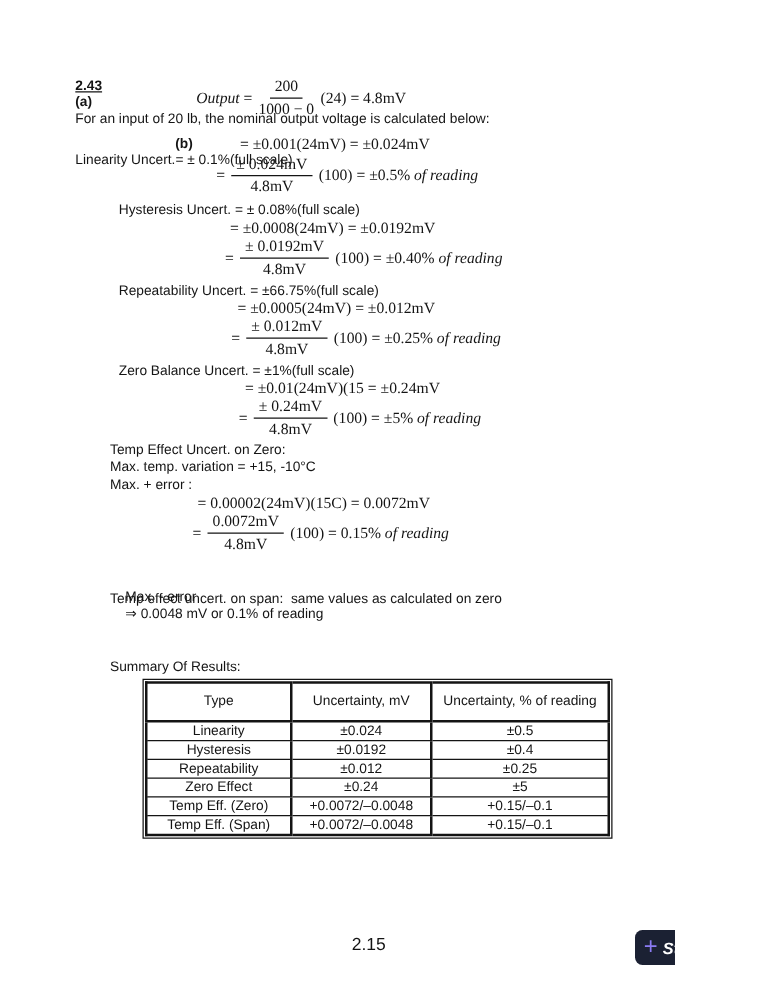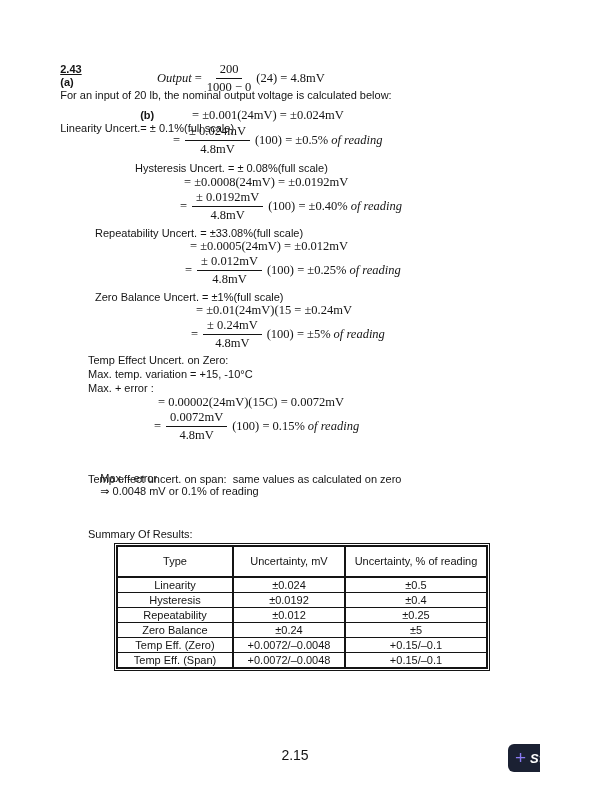--- a/index.html
+++ b/index.html
@@ -129,35 +129,35 @@
   <div class="abs math" style="left:173px; top:124px;">
     <span>=</span>
     <span class="frac">
       <span class="num">± 0.024mV</span>
       <span class="den">4.8mV</span>
     </span>
     <span>(100) = ±0.5%</span>
     <span class="it">of reading</span>
   </div>
 
-  <div class="abs sans" style="left:95px; top:162px;margin-left:40px;">Hysteresis Uncert. = ± 0.08%(full scale)</div>
+  <div class="abs sans" style="left:95px; top:162px;">Hysteresis Uncert. = ± 0.08%(full scale)</div>
   <div class="abs math" style="left:184px; top:175px;">
     <span>= ±0.0008(24mV) = ±0.0192mV</span>
   </div>
   <div class="abs math" style="left:180px; top:190px;">
     <span>=</span>
     <span class="frac">
       <span class="num">± 0.0192mV</span>
       <span class="den">4.8mV</span>
     </span>
     <span>(100) = ±0.40%</span>
     <span class="it">of reading</span>
   </div>
 
-  <div class="abs sans" style="left:95px; top:227px;">Repeatability Uncert. = ±33.08%(full scale)</div>
+  <div class="abs sans" style="left:95px; top:227px;">Repeatability Uncert. = ±66.75%(full scale)</div>
   <div class="abs math" style="left:190px; top:239px;">
     <span>= ±0.0005(24mV) = ±0.012mV</span>
   </div>
   <div class="abs math" style="left:185px; top:254px;">
     <span>=</span>
     <span class="frac">
       <span class="num">± 0.012mV</span>
       <span class="den">4.8mV</span>
     </span>
     <span>(100) = ±0.25%</span>
@@ -221,21 +221,21 @@
           <td class="c1">Hysteresis</td>
           <td class="c2">±0.0192</td>
           <td class="c3">±0.4</td>
         </tr>
         <tr>
           <td class="c1">Repeatability</td>
           <td class="c2">±0.012</td>
           <td class="c3">±0.25</td>
         </tr>
         <tr>
-          <td class="c1">Zero Balance</td>
+          <td class="c1">Zero Effect</td>
           <td class="c2">±0.24</td>
           <td class="c3">±5</td>
         </tr>
         <tr>
           <td class="c1">Temp Eff. (Zero)</td>
           <td class="c2">+0.0072/–0.0048</td>
           <td class="c3">+0.15/–0.1</td>
         </tr>
         <tr>
           <td class="c1">Temp Eff. (Span)</td>

